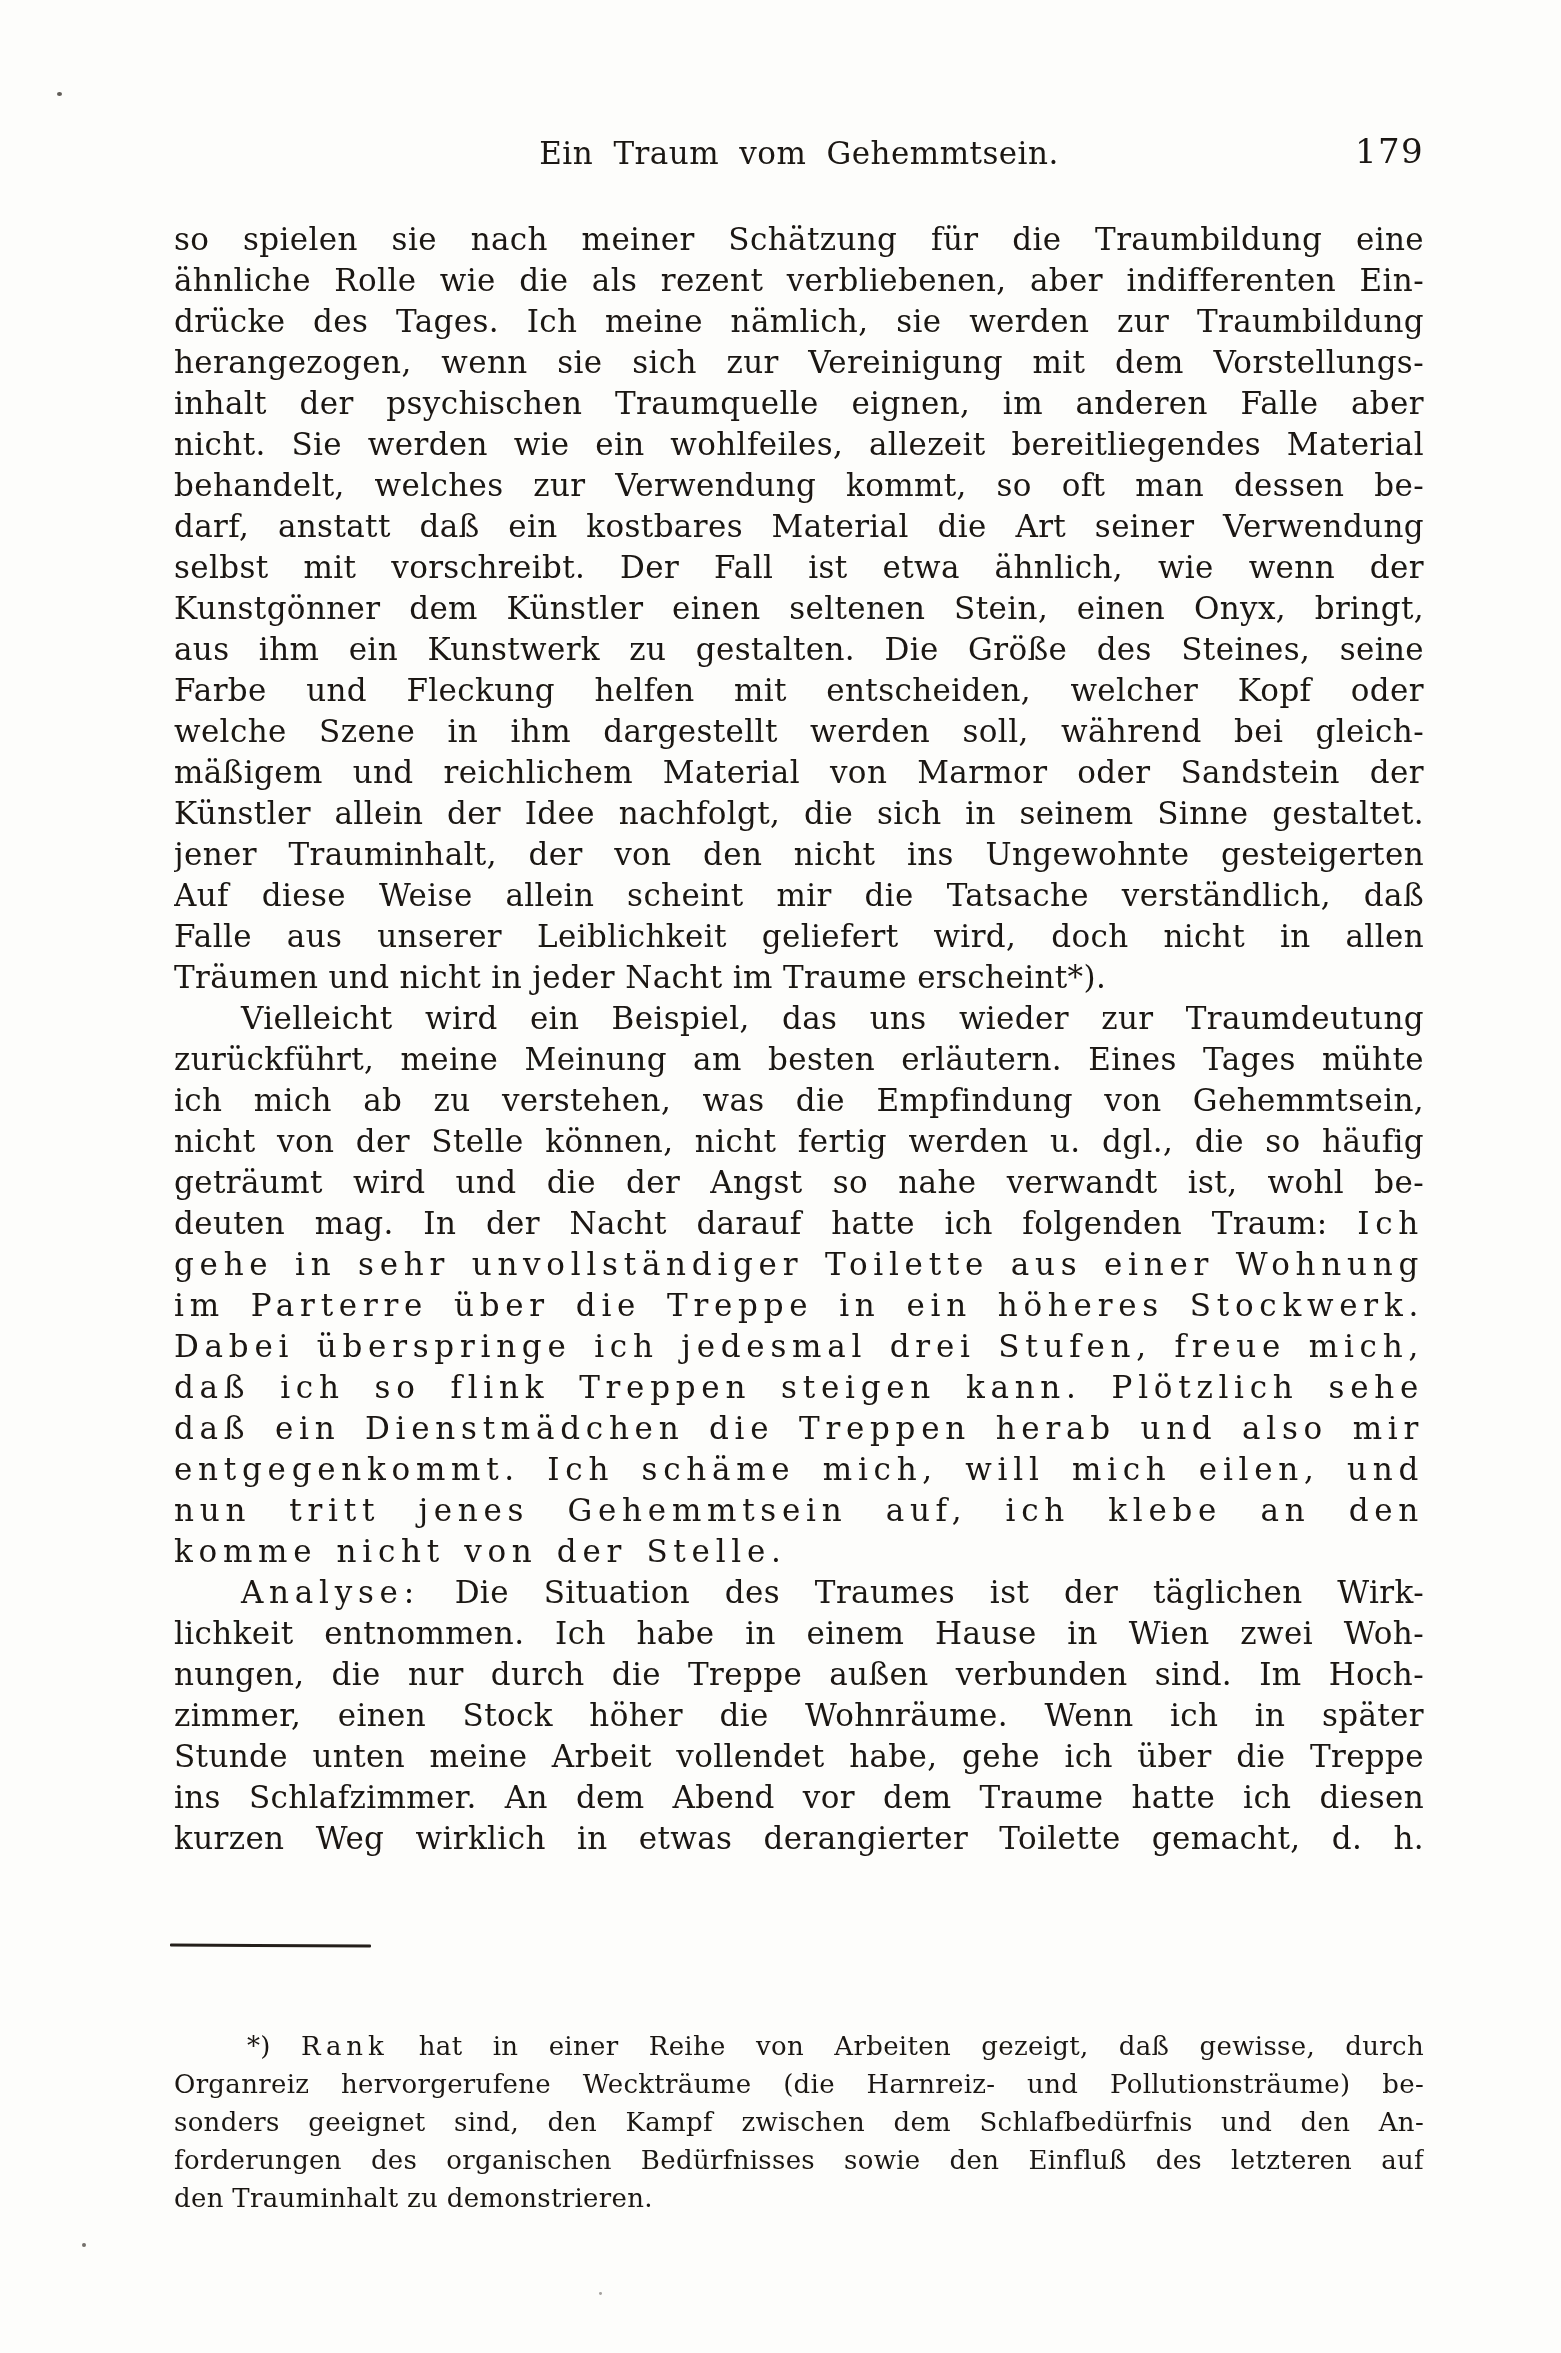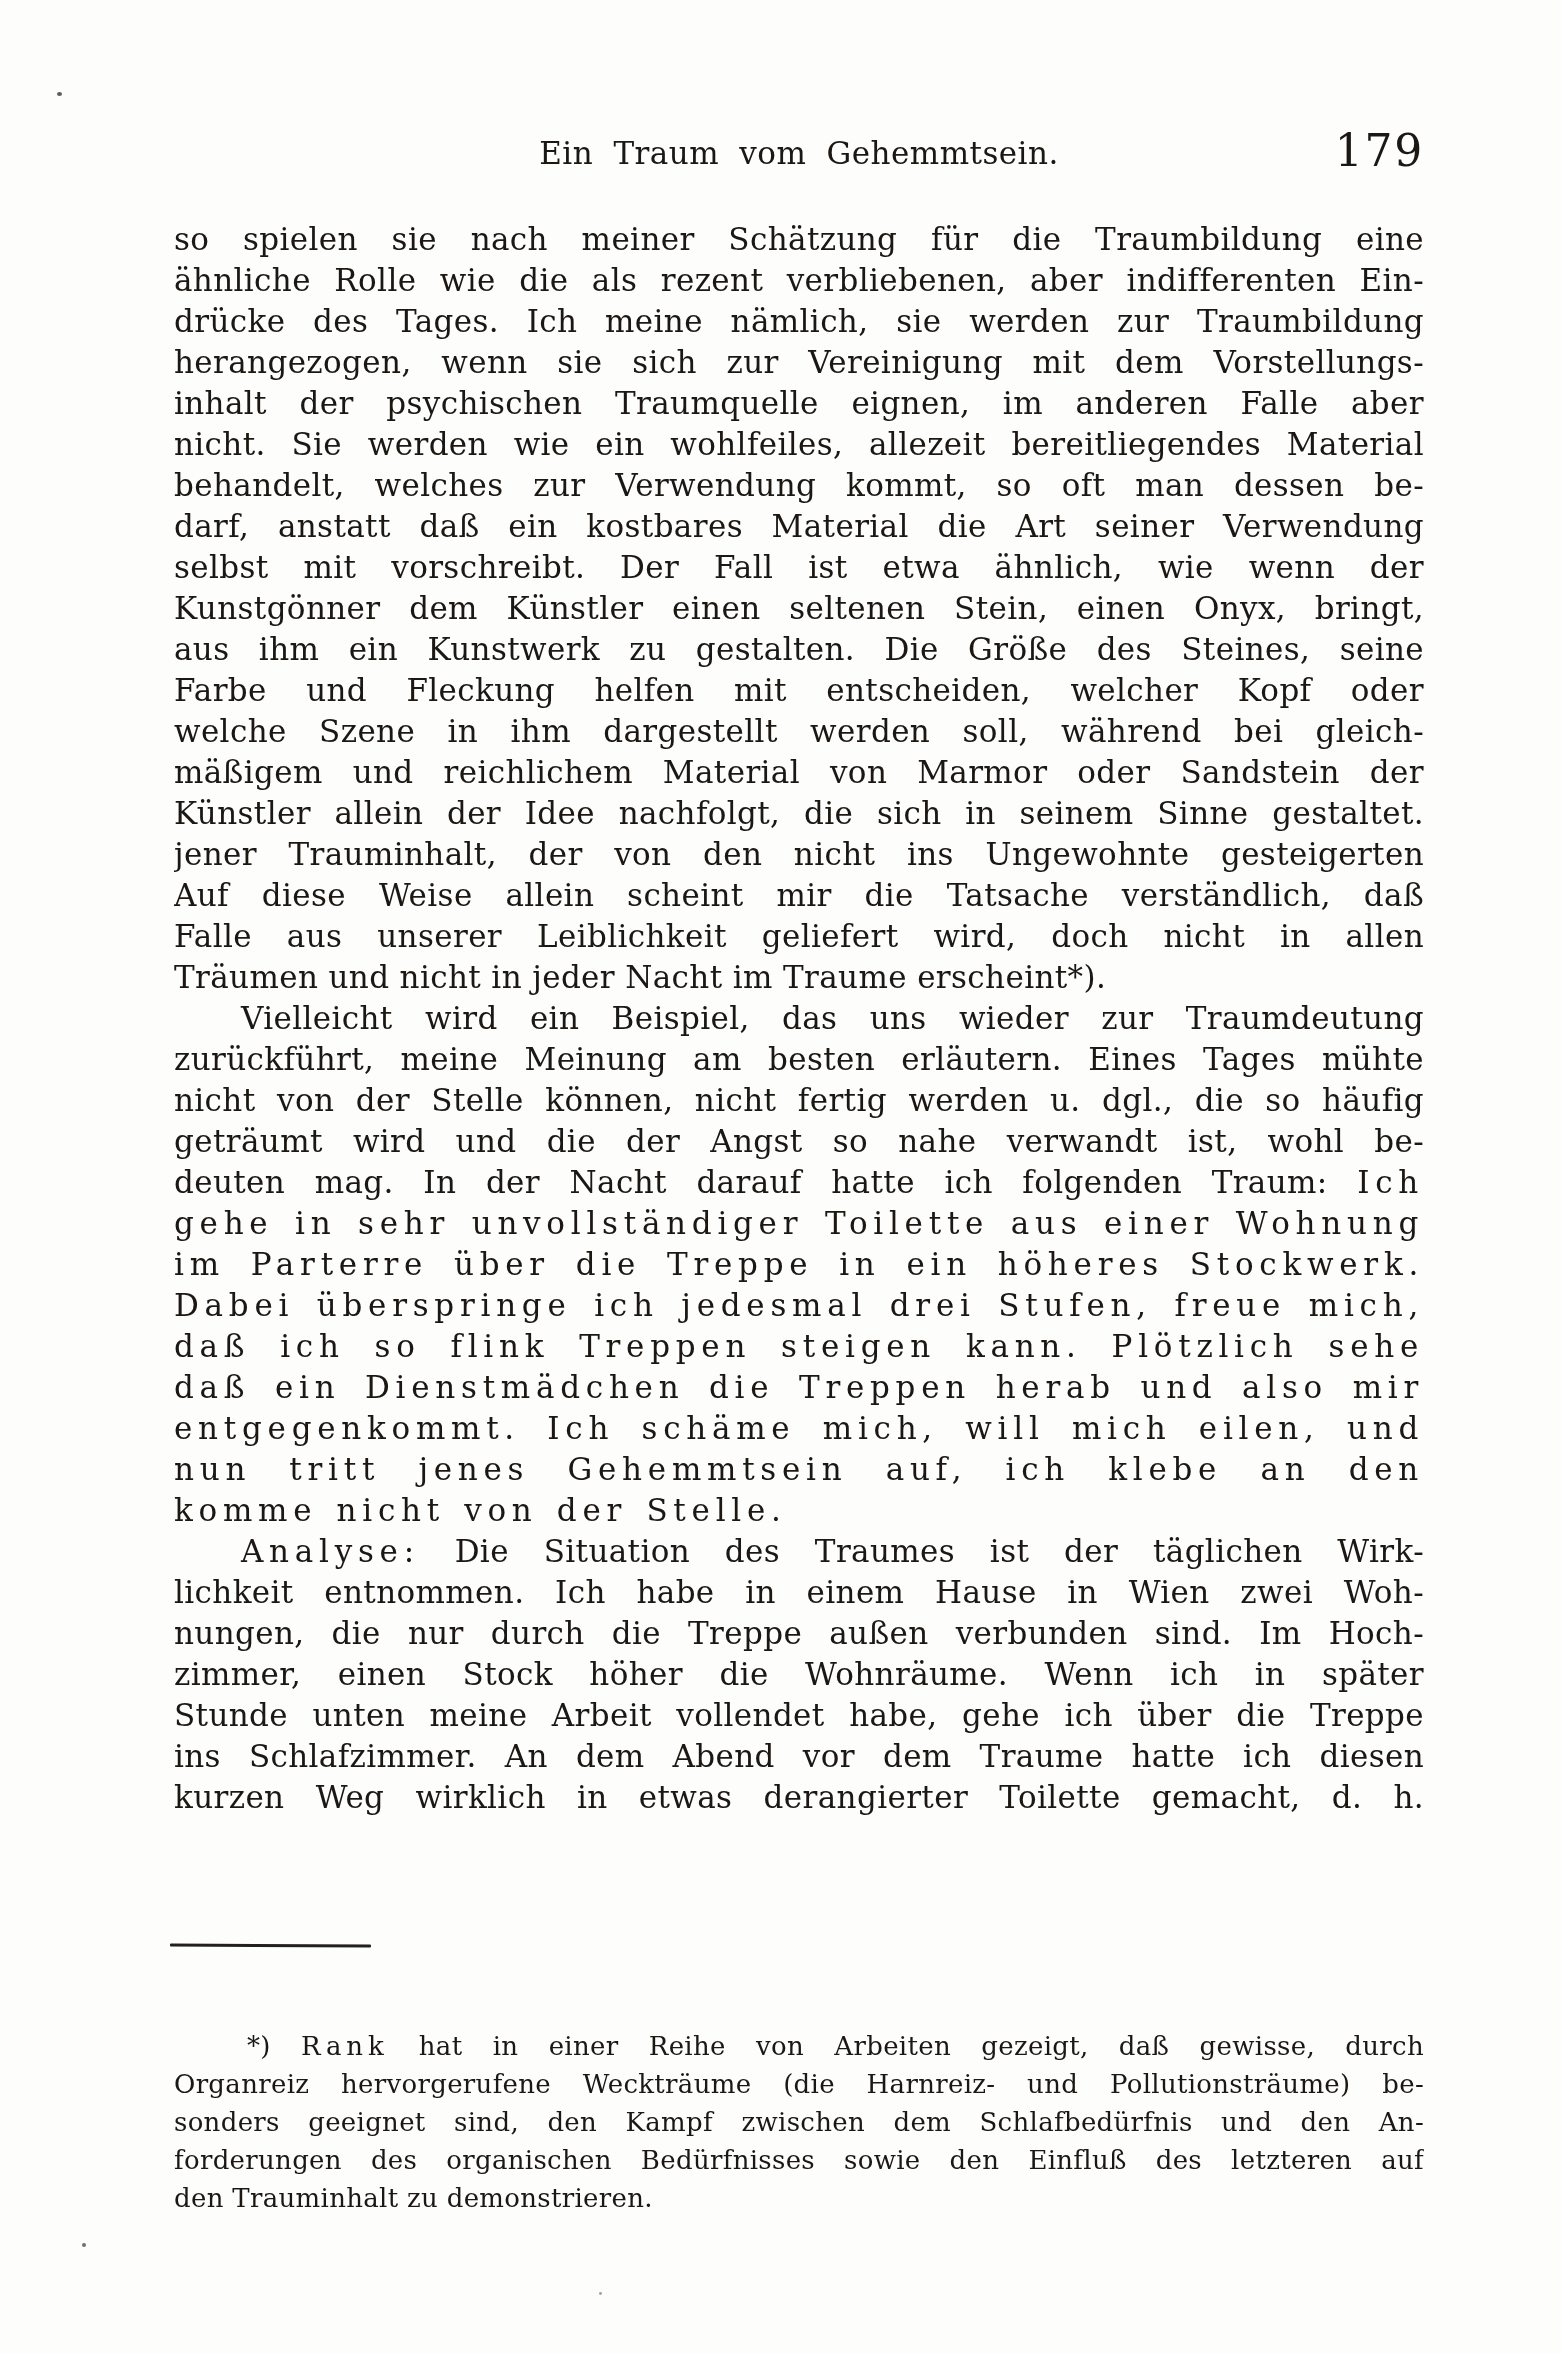--- a/index.html
+++ b/index.html
@@ -7,21 +7,21 @@
     position:relative;
     width:1562px;height:2353px;
     background:#fdfdfb;
     font-family:"DejaVu Serif","Liberation Serif",serif;
     color:#1b1713;
     overflow:hidden;
     padding-left:44px;
   }
   .running-head{position:absolute;left:174px;top:134px;width:1250px;height:42px;}
   .rh-title{display:block;text-align:center;font-size:31px;line-height:38px;word-spacing:0.32em;letter-spacing:0.015em;}
-  .rh-num{position:absolute;right:0;top:-1.9px;font-size:44px;line-height:38px;letter-spacing:0.04em;}
+  .rh-num{position:absolute;right:0;top:-1.9px;font-size:34px;line-height:38px;letter-spacing:0.04em;}
 
   .body-text{position:absolute;left:174px;top:219px;width:1250px;font-size:31px;}
   .body-text .line{line-height:41px;height:41px;overflow:hidden;}
 
   .footnote{position:absolute;left:174px;top:2004px;width:1250px;font-size:26px;margin-top:23px;}
   .footnote .line{line-height:38px;height:38px;overflow:hidden;}
 
   .line{
     text-align:justify;
     text-align-last:justify;
@@ -67,20 +67,21 @@
       <div class="line"><span>Farbe und Fleckung helfen mit entscheiden, welcher Kopf oder</span></div>
       <div class="line"><span>welche Szene in ihm dargestellt werden soll, während bei gleich-</span></div>
       <div class="line"><span>mäßigem und reichlichem Material von Marmor oder Sandstein der</span></div>
       <div class="line"><span>Künstler allein der Idee nachfolgt, die sich in seinem Sinne gestaltet.</span></div>
       <div class="line"><span>jener Trauminhalt, der von den nicht ins Ungewohnte gesteigerten</span></div>
       <div class="line"><span>Auf diese Weise allein scheint mir die Tatsache verständlich, daß</span></div>
       <div class="line"><span>Falle aus unserer Leiblichkeit geliefert wird, doch nicht in allen</span></div>
       <div class="line end"><span>Träumen und nicht in jeder Nacht im Traume erscheint*).</span></div>
       <div class="line indent"><span>Vielleicht wird ein Beispiel, das uns wieder zur Traumdeutung</span></div>
       <div class="line"><span>zurückführt, meine Meinung am besten erläutern. Eines Tages mühte</span></div>
+      <div class="line"><span>ich mich ab zu verstehen, was die Empfindung von Gehemmtsein,</span></div>
       <div class="line"><span>nicht von der Stelle können, nicht fertig werden u. dgl., die so häufig</span></div>
       <div class="line"><span>geträumt wird und die der Angst so nahe verwandt ist, wohl be-</span></div>
       <div class="line"><span>deuten mag. In der Nacht darauf hatte ich folgenden Traum: </span><span class="sp">Ich</span></div>
       <div class="line"><span class="sp">gehe in sehr unvollständiger Toilette aus einer Wohnung</span></div>
       <div class="line"><span class="sp">im Parterre über die Treppe in ein höheres Stockwerk.</span></div>
       <div class="line"><span class="sp">Dabei überspringe ich jedesmal drei Stufen, freue mich,</span></div>
       <div class="line"><span class="sp">daß ich so flink Treppen steigen kann. Plötzlich sehe ich,</span></div>
       <div class="line"><span class="sp">daß ein Dienstmädchen die Treppen herab und also mir</span></div>
       <div class="line"><span class="sp">entgegenkommt. Ich schäme mich, will mich eilen, und</span></div>
       <div class="line"><span class="sp">nun tritt jenes Gehemmtsein auf, ich klebe an den Stufen und</span></div>

